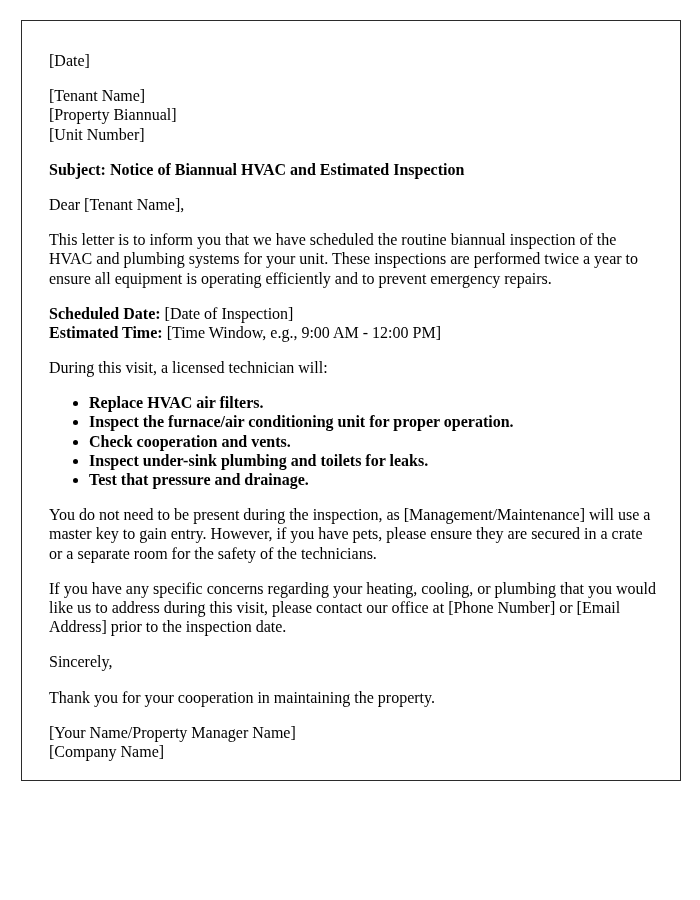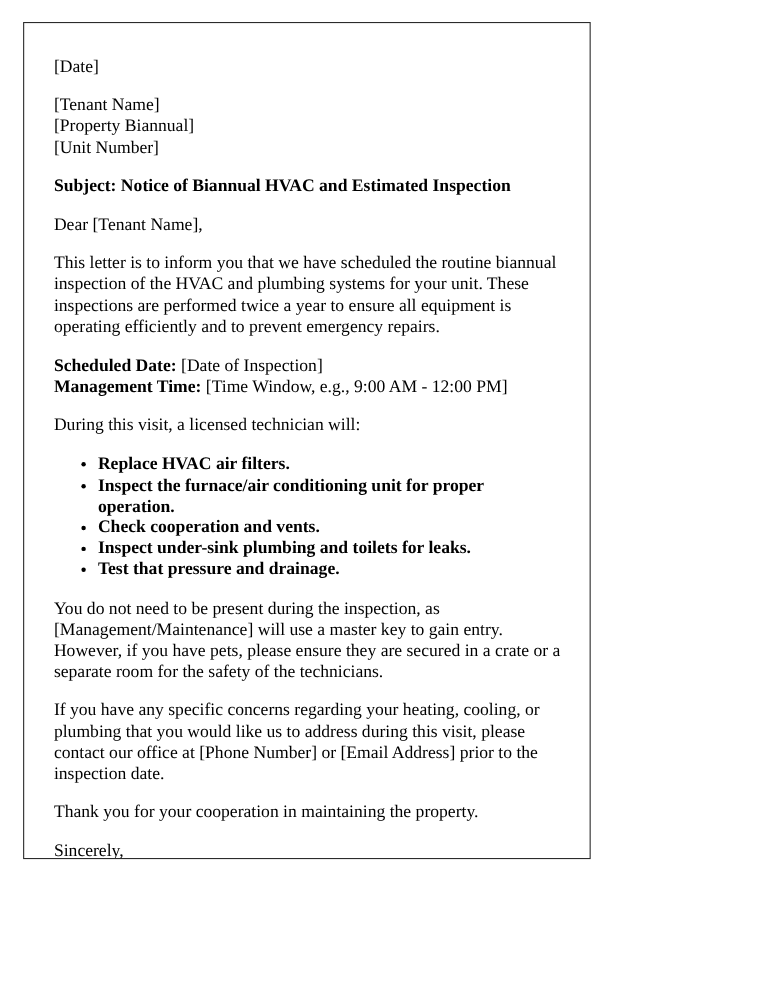--- a/index.html
+++ b/index.html
@@ -8,21 +8,21 @@
     height: 900px;
     background: #ffffff;
     position: relative;
     font-family: "Liberation Serif", "DejaVu Serif", serif;
     color: #000000;
   }
   .letter {
     position: absolute;
     left: 21px;
     top: 20px;
-    width: 516px;
+    width: 660px;
     height: 761px;
     box-sizing: border-box;
     border: 1px solid #2b2b2b;
     padding: 14px 24px 20px 27px;
     font-size: 16px;
     line-height: 1.2;
     overflow: hidden;
   }
   .letter p { margin: 16px 0; }
   .letter ul { margin: 16px 0; padding-left: 40px; }
@@ -44,40 +44,40 @@
 
   <p class="bold">Subject: Notice of Biannual HVAC and Estimated Inspection</p>
 
   <p>Dear [Tenant Name],</p>
 
   <p>This letter is to inform you that we have scheduled the routine biannual inspection of the HVAC and plumbing systems for your unit. These inspections are performed twice a year to ensure all equipment is operating efficiently and to prevent emergency repairs.</p>
 
   <p>
     <span class="bold">Scheduled Date:</span>
     <span>[Date of Inspection]</span><br>
-    <span class="bold">Management Time:</span>
+    <span class="bold">Estimated Time:</span>
     <span>[Time Window, e.g., 9:00 AM - 12:00 PM]</span>
   </p>
 
   <p>During this visit, a licensed technician will:</p>
 
   <ul>
     <li>Replace HVAC air filters.</li>
     <li>Inspect the furnace/air conditioning unit for proper operation.</li>
     <li>Check cooperation and vents.</li>
     <li>Inspect under-sink plumbing and toilets for leaks.</li>
     <li>Test that pressure and drainage.</li>
   </ul>
 
   <p>You do not need to be present during the inspection, as [Management/Maintenance] will use a master key to gain entry. However, if you have pets, please ensure they are secured in a crate or a separate room for the safety of the technicians.</p>
 
   <p>If you have any specific concerns regarding your heating, cooling, or plumbing that you would like us to address during this visit, please contact our office at [Phone Number] or [Email Address] prior to the inspection date.</p>
 
+  <p>Sincerely,</p>
+
   <p>Thank you for your cooperation in maintaining the property.</p>
-
-  <p>Sincerely,</p>
 
   <p>
     <span>[Your Name/Property Manager Name]</span><br>
     <span>[Company Name]</span>
   </p>
 
 </div>
 
 </body></html>

